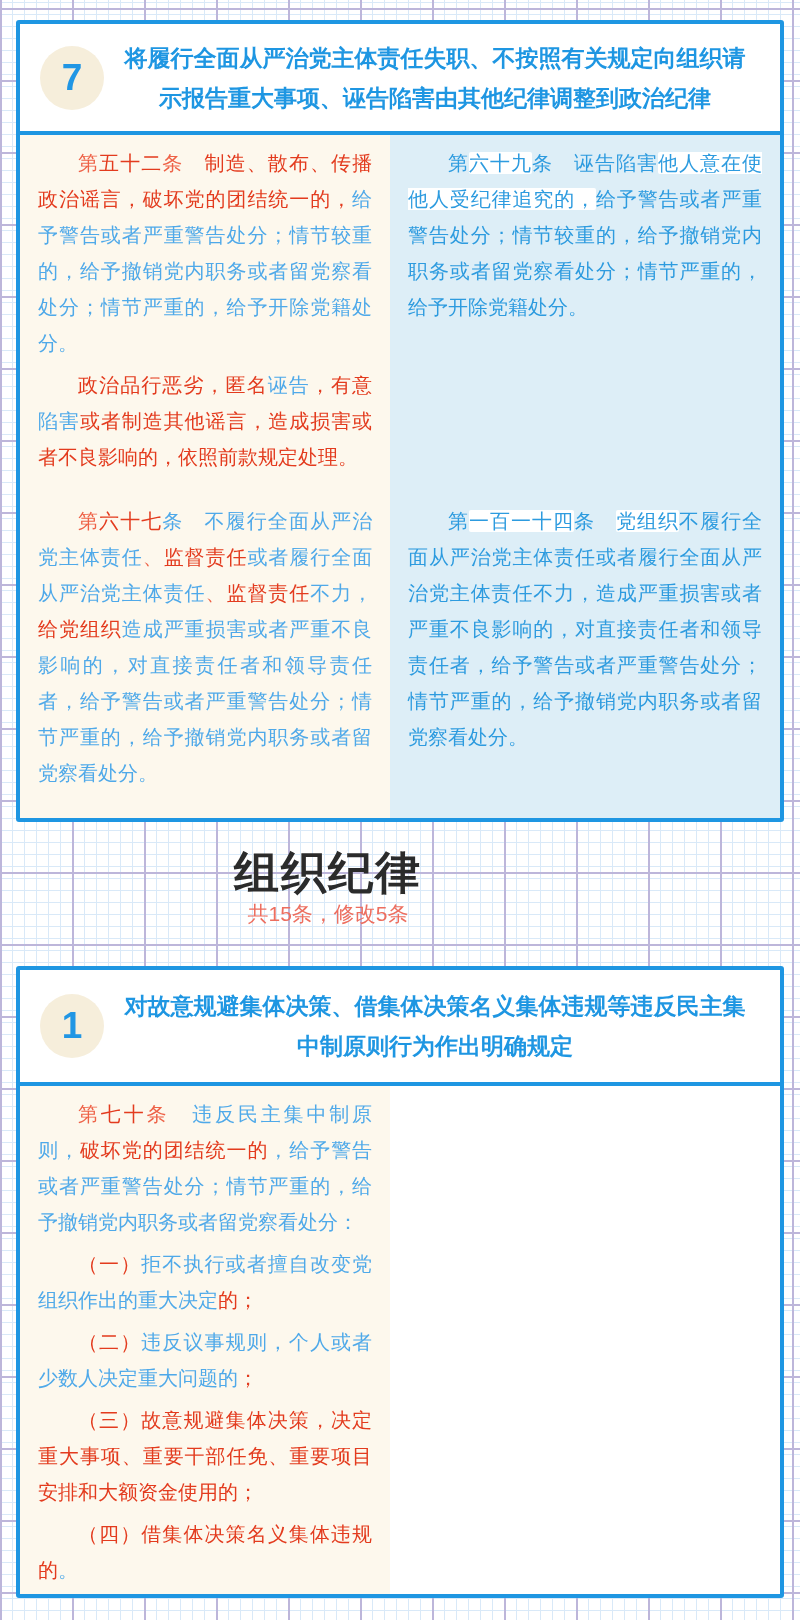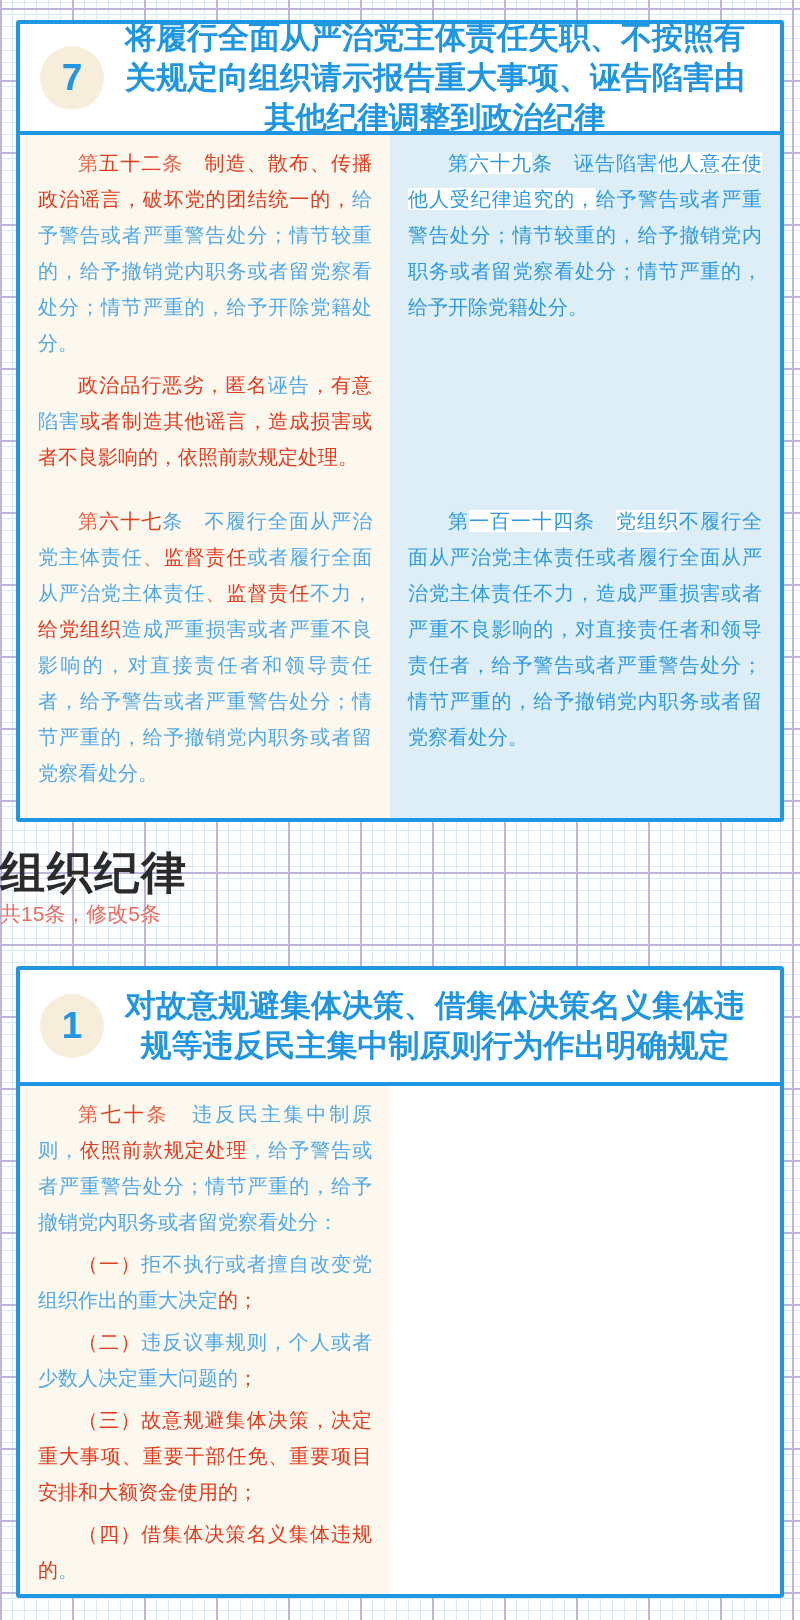--- a/index.html
+++ b/index.html
@@ -24,41 +24,41 @@
   .card-header{display:flex;align-items:center;padding:0 20px;}
   #card1 .card-header{height:107px;}
   #card2 .card-header{height:112px;}
   .badge{
     flex:0 0 64px;width:64px;height:64px;border-radius:50%;
     background:#f6eedb;color:#2196e4;font-size:37px;font-weight:bold;
     display:flex;align-items:center;justify-content:center;
   }
   .card-title{
     flex:1;text-align:center;color:#1e96e2;font-weight:bold;
-    font-size:31px;line-height:40px;max-width:632px;margin:0 auto;padding-left:6px;
+    font-size:23px;line-height:40px;max-width:632px;margin:0 auto;padding-left:6px;
   }
   .card-body{
     position:absolute;left:0;right:0;bottom:0;
     border-top:4px solid #1e96e2;
     display:grid;grid-template-columns:48.7% 51.3%;
   }
   #card1 .card-body{top:107px;grid-template-rows:auto 1fr;}
   #card2 .card-body{top:112px;grid-template-rows:1fr;}
   .cell{padding:10px 18px 0 18px;box-sizing:border-box;}
   .cell-l{background:#fdf8ed;}
   .cell-r{background:#ddeef7;}
   .row2{padding-top:28px;}
   .para{margin:0;font-size:20px;line-height:36px;text-indent:2em;text-align:justify;}
   .para + .para{margin-top:6px;}
   .c-lb{color:#4fa9e9;}
   .c-r{color:#ee6247;}
   .c-rb{color:#e33b1e;font-weight:normal;}
   .c-b{color:#2d9bdf;}
   .c-hl{color:#2d9bdf;background:#ffffff;border-radius:2px;}
-  .section-head{position:absolute;top:846px;left:0;width:656px;}
+  .section-head{position:absolute;top:846px;left:0;width:656px;text-align:center;}
   .section-title{
     font-family:"Liberation Serif","DejaVu Serif",serif;
     font-size:45px;font-weight:bold;color:#2b2b2b;line-height:54px;letter-spacing:2px;
   }
   .section-subtitle{font-size:21px;color:#ed6e5f;margin-top:0;}
 </style>
 </head>
 <body>
 
 <div>
@@ -90,21 +90,21 @@
     <div class="section-subtitle">共15条，修改5条</div>
   </div>
 
   <section class="card" id="card2">
     <div class="card-header">
       <div class="badge">1</div>
       <div class="card-title">对故意规避集体决策、借集体决策名义集体违规等违反民主集中制原则行为作出明确规定</div>
     </div>
     <div class="card-body">
       <div class="cell cell-l">
-          <p class="para"><span class="c-r">第</span><span class="c-rb">七十</span><span class="c-r">条</span><span class="c-lb">　违反民主集中制原则，</span><span class="c-rb">依照前款规定处理</span><span class="c-lb">，给予警告或者严重警告处分；情节严重的，给予撤销党内职务或者留党察看处分：</span></p>
+          <p class="para"><span class="c-r">第</span><span class="c-rb">七十</span><span class="c-r">条</span><span class="c-lb">　违反民主集中制原则，</span><span class="c-rb">破坏党的团结统一的</span><span class="c-lb">，给予警告或者严重警告处分；情节严重的，给予撤销党内职务或者留党察看处分：</span></p>
           <p class="para"><span class="c-rb">（一）</span><span class="c-lb">拒不执行或者擅自改变党组织作出的重大决定</span><span class="c-rb">的；</span></p>
           <p class="para"><span class="c-rb">（二）</span><span class="c-lb">违反议事规则，个人或者少数人决定重大问题的</span><span class="c-rb">；</span></p>
           <p class="para"><span class="c-rb">（三）故意规避集体决策，决定重大事项、重要干部任免、重要项目安排和大额资金使用的；</span></p>
           <p class="para"><span class="c-rb">（四）借集体决策名义集体违规的</span><span class="c-lb">。</span></p>
         </div>
     </div>
   </section>
 
 </div>
 

